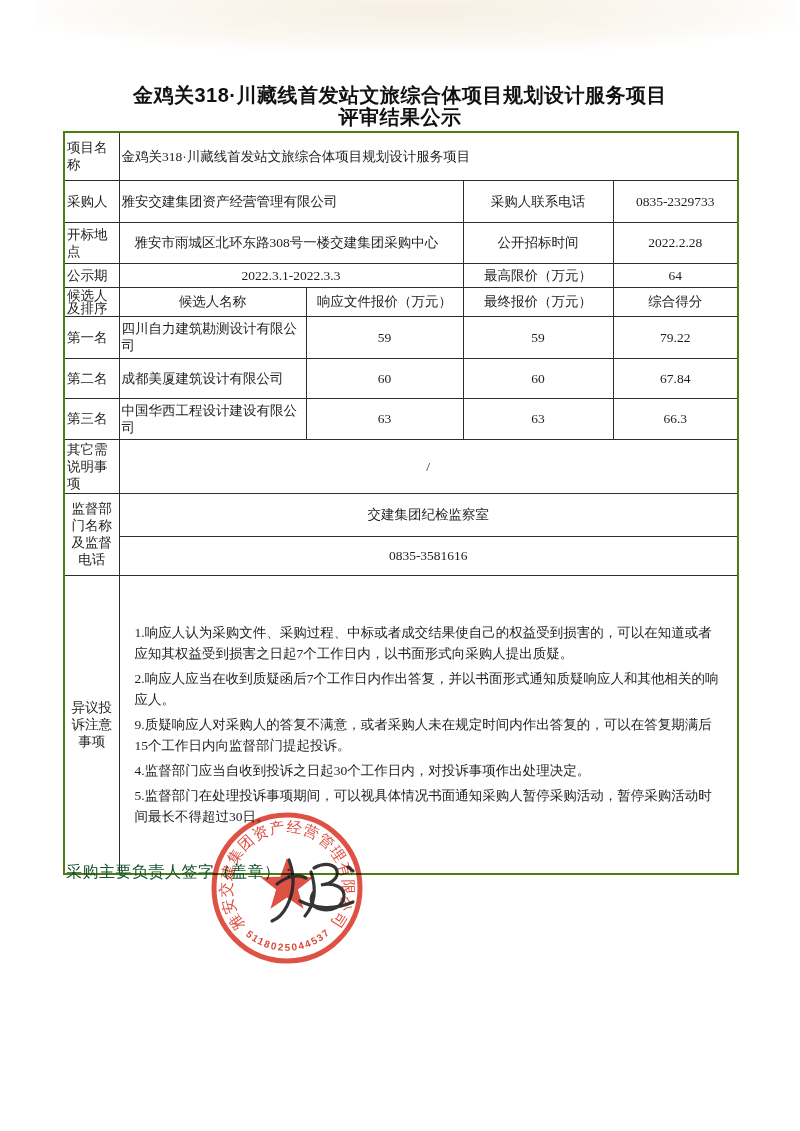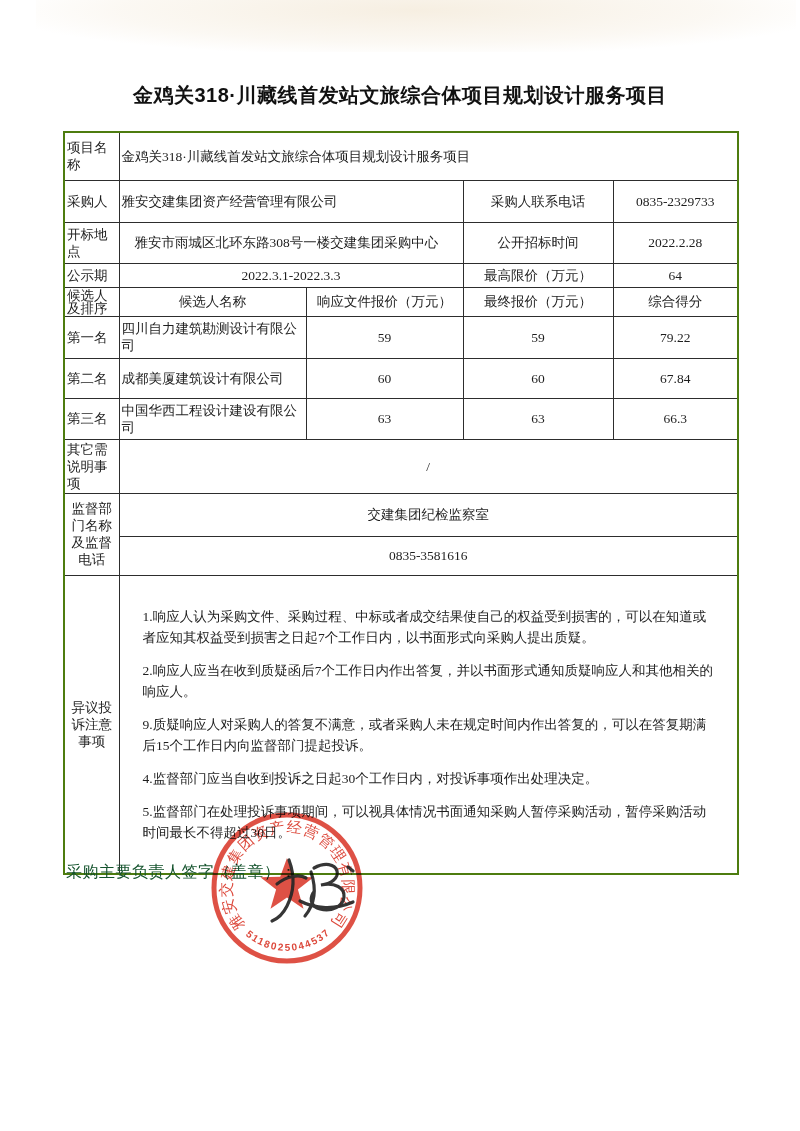--- a/index.html
+++ b/index.html
@@ -29,36 +29,37 @@
     overflow:hidden;
   }
   td.lab{padding:1px 1px;font-size:13px;text-align:left;}
   td.labc{padding:1px 1px;font-size:13px;text-align:center;}
   td.val{padding-left:5px;text-align:left;}
   td.cen{text-align:center;}
   td.num{text-align:center;font-size:14px;}
   td.addr{padding-left:5px;padding-right:26px;font-size:14px;text-indent:13px;}
   td.name{padding-left:5px;padding-right:34px;font-size:14px;}
   .objection-items{padding:4px 9px;font-size:13.5px;line-height:21px;text-align:left;}
-  .objection-items div{margin:12px;}
+  .objection-items div{margin:4px;}
   .sign-line{
     position:absolute;left:66px;top:862px;font-size:16px;letter-spacing:.5px;color:#14532d;
   }
   .stamp{
     position:absolute;left:207px;top:808px;width:160px;height:160px;
     mix-blend-mode:multiply;opacity:.93;
   }
 </style>
 </head>
 <body>
 
 <div class="smudge"></div>
 
 <div class="doc-title">
   <div>金鸡关318·川藏线首发站文旅综合体项目规划设计服务项目</div>
+  <div>评审结果公示</div>
 </div>
 
 <table class="main">
   <colgroup>
     <col style="width:55px">
       <col style="width:187px">
       <col style="width:157px">
       <col style="width:150px">
       <col style="width:125px">
   </colgroup>

